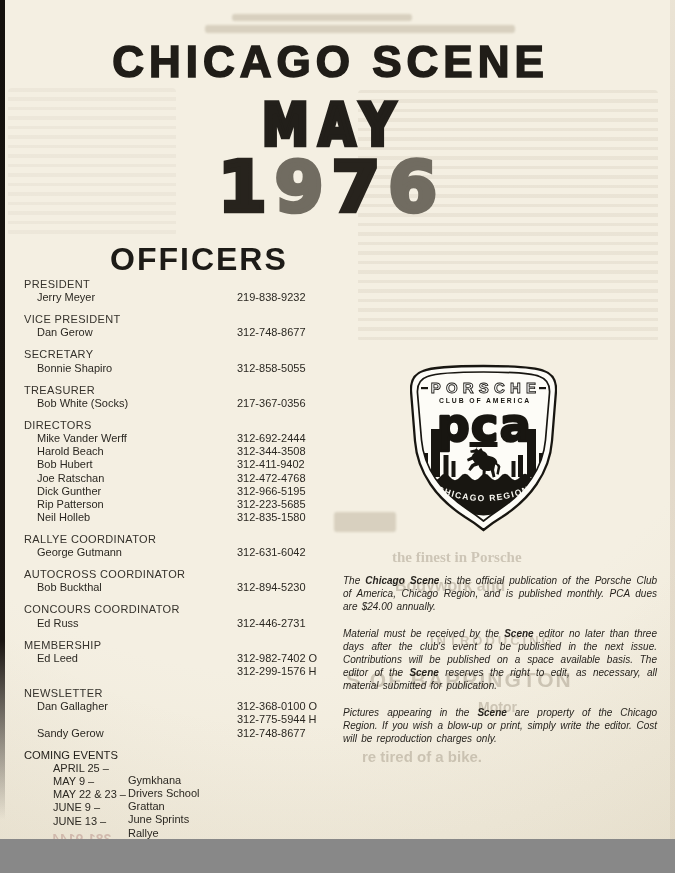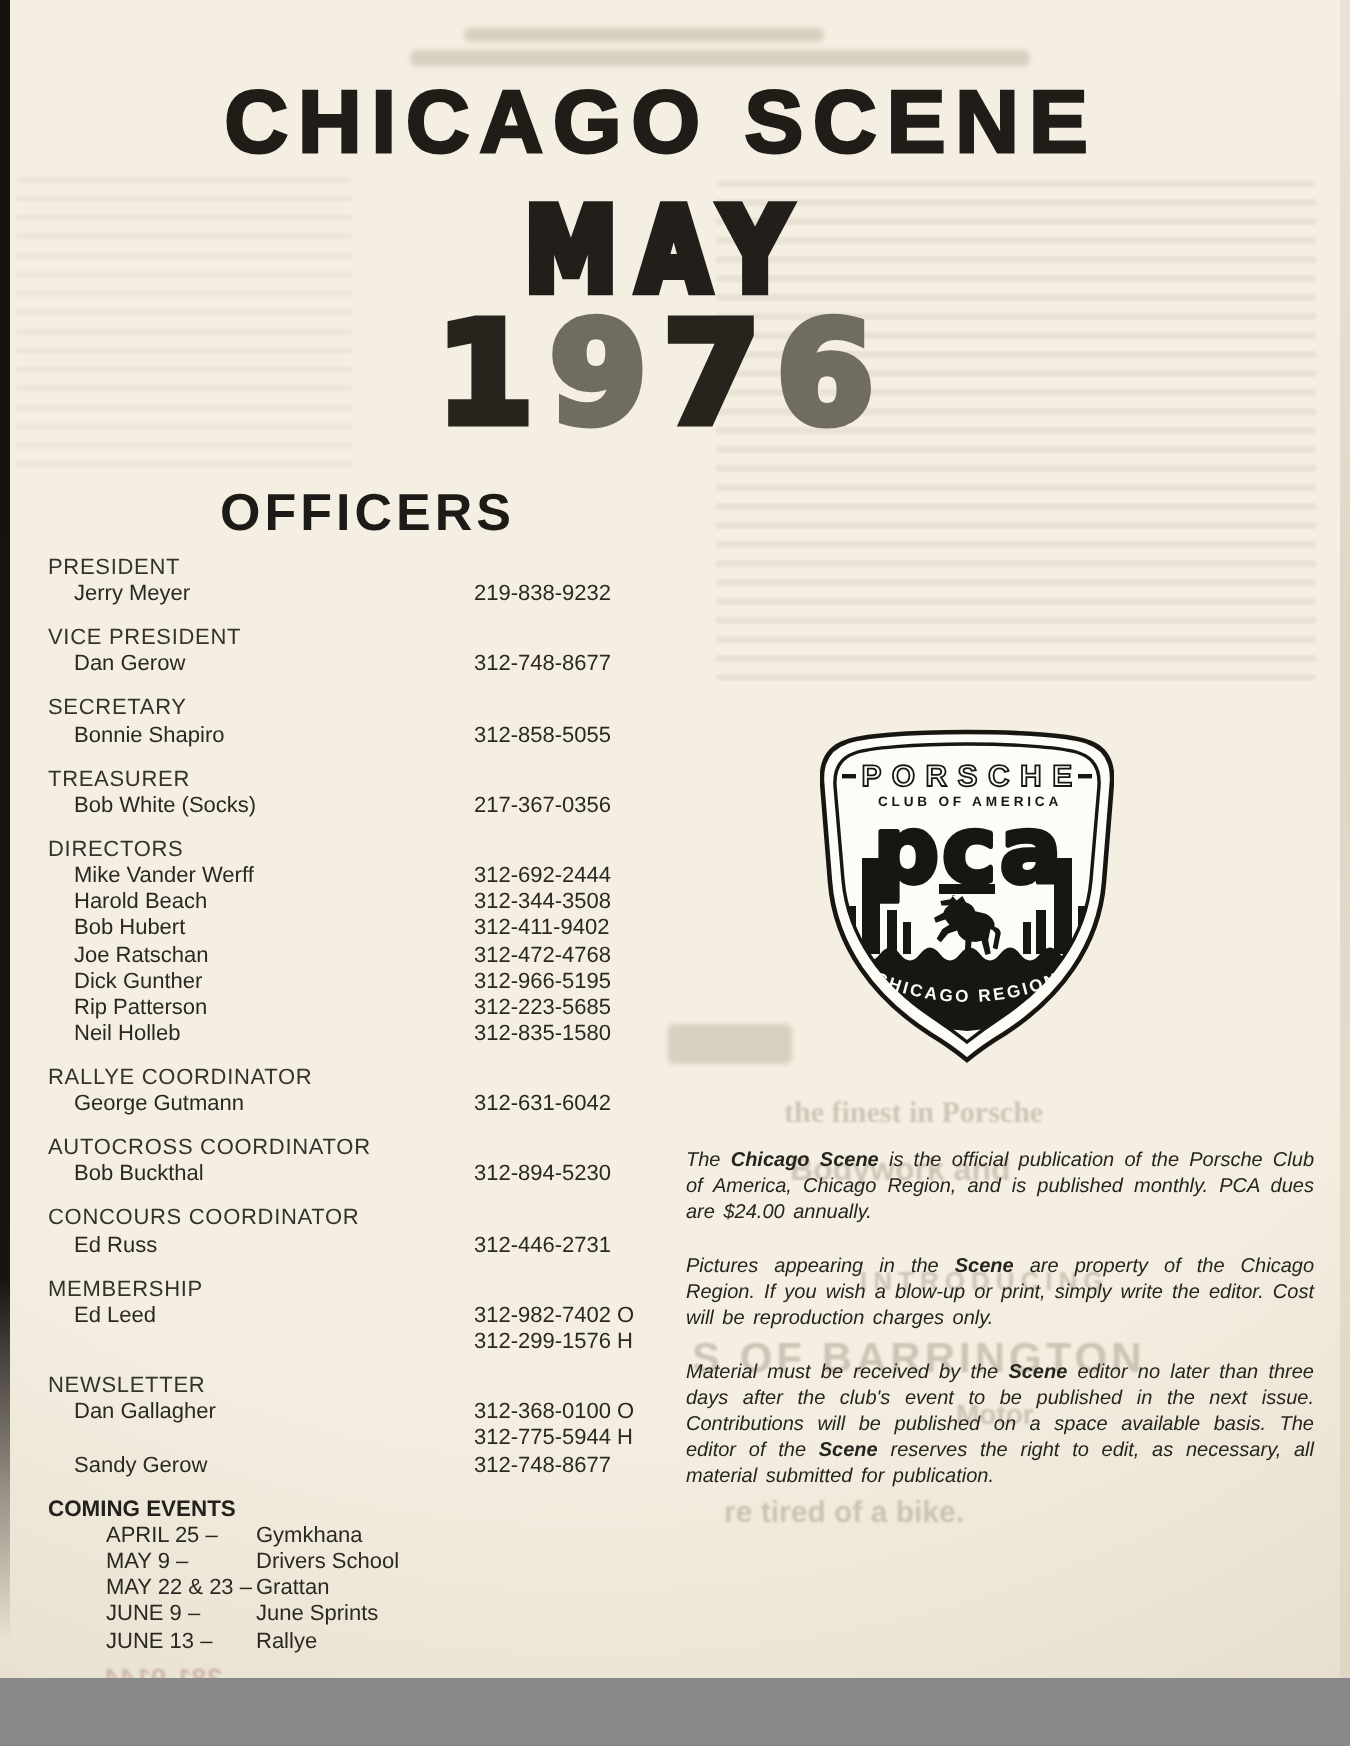--- a/index.html
+++ b/index.html
@@ -35,31 +35,31 @@
     font-family:"DejaVu Sans",sans-serif;font-weight:bold;font-size:54px;letter-spacing:12px;line-height:1;
     color:#221f1a;-webkit-text-stroke:5px #221f1a;transform:translateX(-4px) scale(.86,1.06);}
   .masthead-year{position:absolute;left:0;top:155px;width:675px;text-align:center;z-index:2;
     font-family:"DejaVu Sans",sans-serif;font-weight:bold;font-size:70px;letter-spacing:8px;line-height:.92;
     transform:translateX(-6px);}
   .masthead-year span{-webkit-text-stroke:4.5px currentColor;}
   .d-dark{color:#27231d;}
   .d-dim{color:#716c61;}
   
   .officers-heading{position:absolute;left:110px;top:241px;z-index:2;
-    font-weight:bold;font-size:26px;letter-spacing:2px;color:#1d1b17;}
+    font-weight:bold;font-size:32px;letter-spacing:2px;color:#1d1b17;}
   .officers{position:absolute;left:24px;top:278px;width:302px;z-index:2;font-size:11px;line-height:13.2px;}
   .sec{margin-bottom:8.8px;}
   .role{letter-spacing:.35px;color:#35322c;}
   .row{position:relative;height:13.2px;}
   .nm{display:inline-block;padding-left:13px;color:#2b2822;white-space:nowrap;}
   .ph{position:absolute;left:213px;top:0;color:#2b2822;white-space:nowrap;text-align:center;}
-  .ev-head{font-weight:bold;color:#24211c;font-size:11.2px;}
+  .ev-head{font-weight:normal;color:#24211c;font-size:11.2px;}
   .ev-row{position:relative;height:13.2px;}
   .ev-d{display:inline-block;padding-left:29px;font-weight:normal;color:#2b2822;white-space:nowrap;}
-  .ev-n{position:absolute;left:104px;top:0;color:#2b2822;white-space:nowrap;}
+  .ev-n{position:absolute;left:104px;top:12px;color:#2b2822;white-space:nowrap;}
   
   .badge{position:absolute;left:410px;top:363px;width:147px;height:173px;z-index:2;}
   
   .about{position:absolute;left:343px;top:574px;width:314px;z-index:2;
     font-size:10px;line-height:13px;text-align:justify;color:#27241f;word-spacing:1.5px;font-style:italic;}
   .about p{margin:0 0 14px 0;}
   .b{font-weight:bold;}
 </style>
 </head>
 <body>
@@ -188,17 +188,17 @@
     <g clip-path="url(#innerClip)">
       <path fill="#181611" d="M10,114 q5,-6.5 10,0 t10,0 t10,0 t10,0 t10,0 t10,0 t10,0 t10,0 t10,0 t10,0 t10,0 t10,0 t10,0 L137,118 C131,139 112,149 73.5,152.5 C35,149 16,139 10,118 Z"></path>
     </g>
     <text font-size="8.6" font-weight="bold" letter-spacing="1.4" fill="#fbfaf4" font-family="Liberation Sans,sans-serif">
       <textPath href="#regionArc" startOffset="50%" text-anchor="middle">CHICAGO REGION</textPath>
     </text>
   </svg>
 
   <div class="about">
     <p><span>The </span><span class="b">Chicago Scene</span><span> is the official publication of the Porsche Club of America, Chicago Region, and is published monthly. PCA dues are $24.00 annually.</span></p>
+    <p><span>Material must be received by the </span><span class="b">Scene</span><span> editor no later than three days after the club's event to be published in the next issue. Contributions will be published on a space available basis. The editor of the </span><span class="b">Scene</span><span> reserves the right to edit, as necessary, all material submitted for publication.</span></p>
     <p><span>Pictures appearing in the </span><span class="b">Scene</span><span> are property of the Chicago Region. If you wish a blow-up or print, simply write the editor. Cost will be reproduction charges only.</span></p>
-    <p><span>Material must be received by the </span><span class="b">Scene</span><span> editor no later than three days after the club's event to be published in the next issue. Contributions will be published on a space available basis. The editor of the </span><span class="b">Scene</span><span> reserves the right to edit, as necessary, all material submitted for publication.</span></p>
   </div>
 
 </div>
 
 </body></html>

